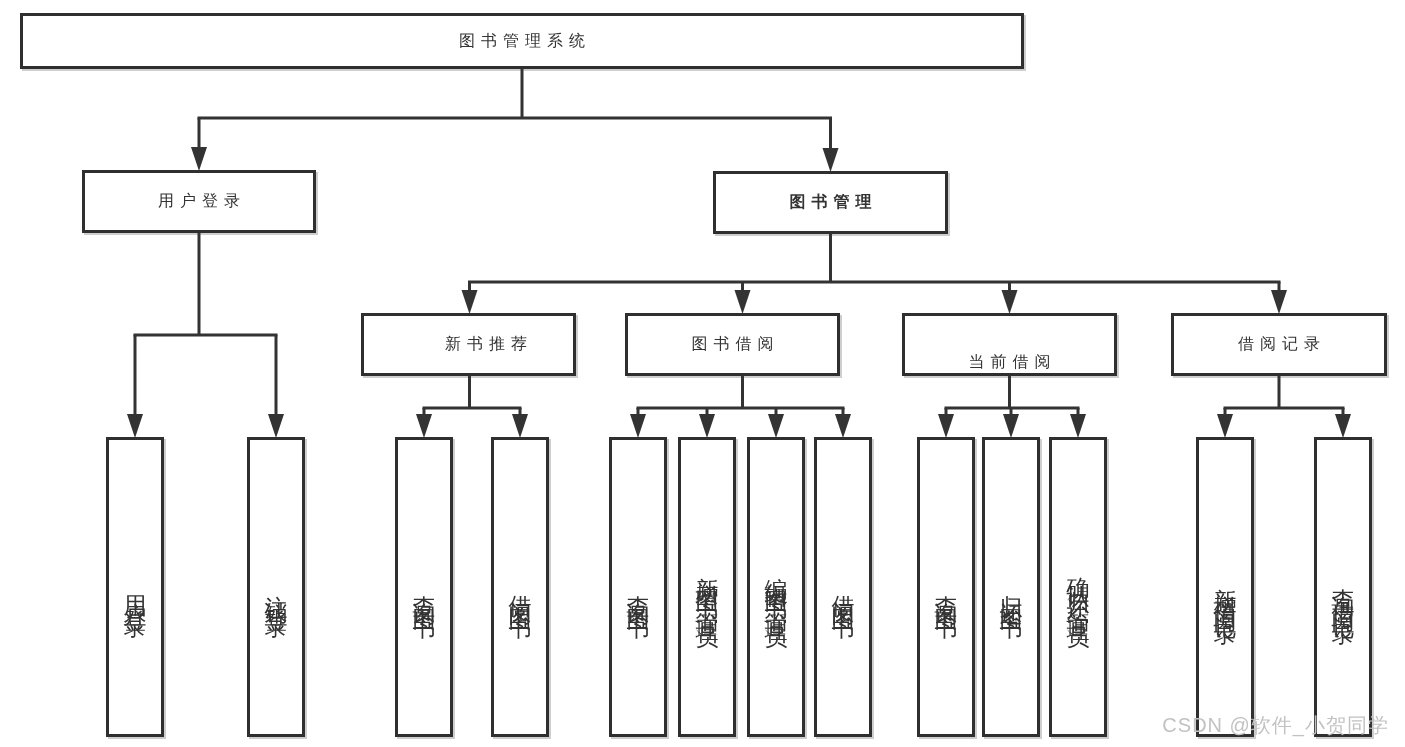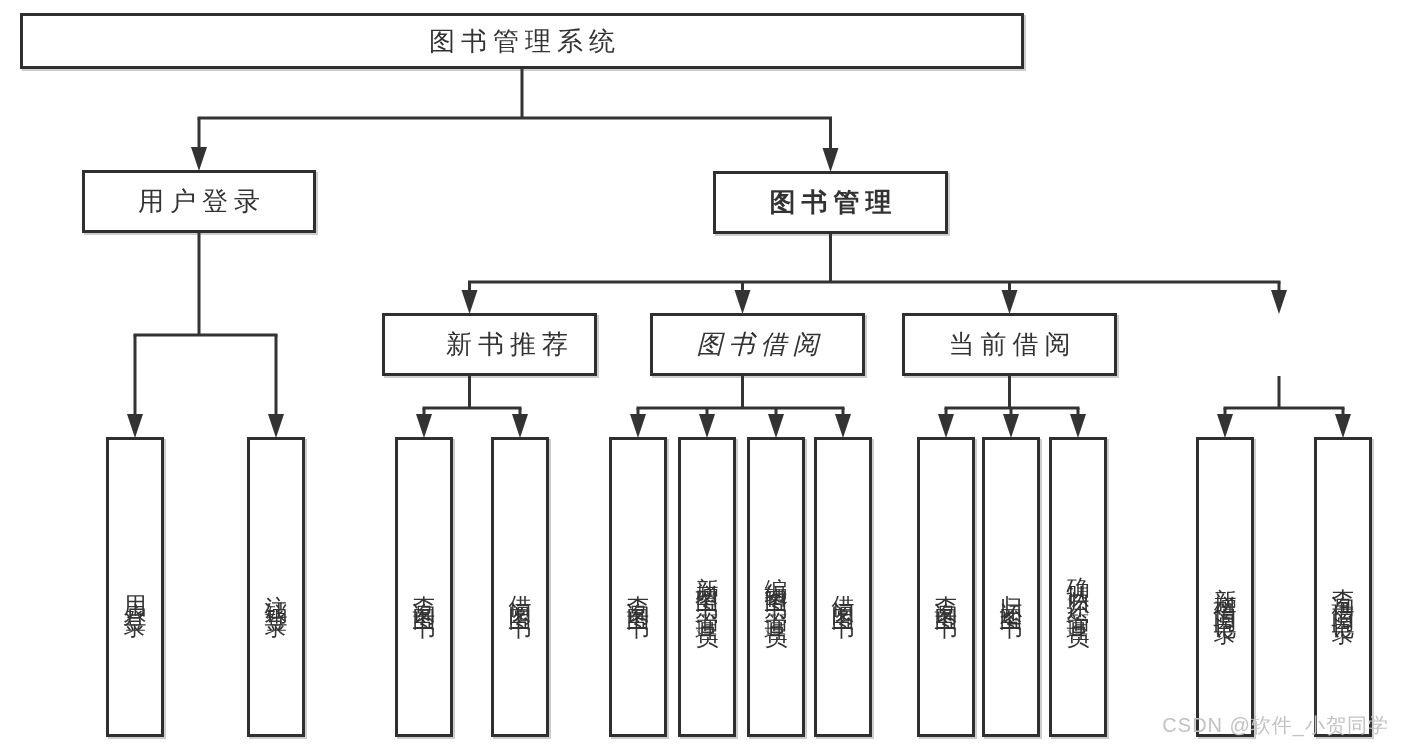--- a/index.html
+++ b/index.html
@@ -22,21 +22,21 @@
     background: #ffffff;
     border: 3px solid #2f2f2f;
     box-shadow: 2px 2px 0 rgba(60,60,60,0.25);
     display: flex;
     align-items: center;
     justify-content: center;
     color: #333333;
     z-index: 1;
   }
   .node .node-label {
-    font-size: 26px;
+    font-size: 16px;
     letter-spacing: 6px;
     padding-left: 6px;
     white-space: nowrap;
     color: #333333;
   }
   .node.vertical .node-label {
     writing-mode: vertical-rl;
     text-orientation: mixed;
     font-size: 23px;
     letter-spacing: 7px;
@@ -117,28 +117,31 @@
 
   <div class="node" style="left: 20px; top: 13px; width: 1004px; height: 56px; border-color: rgb(47, 47, 47); background: rgb(255, 255, 255);">
       <span class="node-label" style="color: rgb(51, 51, 51);">图书管理系统</span>
     </div>
     <div class="node" style="left: 82px; top: 170px; width: 234px; height: 63px; border-color: rgb(47, 47, 47); background: rgb(255, 255, 255);">
       <span class="node-label" style="color: rgb(51, 51, 51);">用户登录</span>
     </div>
     <div class="node" style="left: 713px; top: 171px; width: 235px; height: 63px; border-color: rgb(47, 47, 47); background: rgb(255, 255, 255);">
       <span class="node-label" style="color: rgb(51, 51, 51); font-weight: bold;">图书管理</span>
     </div>
-    <div class="node" style="left: 382px; top: 313px; width: 215px; height: 63px; border-color: rgb(47, 47, 47); background: rgb(255, 255, 255); padding-left: 35px;">
+    <div class="node" style="left: 361px; top: 313px; width: 215px; height: 63px; border-color: rgb(47, 47, 47); background: rgb(255, 255, 255); padding-left: 35px;">
       <span class="node-label" style="color: rgb(51, 51, 51);">新书推荐</span>
     </div>
-    <div class="node" style="left: 650px; top: 313px; width: 215px; height: 63px; border-color: rgb(47, 47, 47); background: rgb(255, 255, 255); font-style: italic;">
+    <div class="node" style="left: 625px; top: 313px; width: 215px; height: 63px; border-color: rgb(47, 47, 47); background: rgb(255, 255, 255);">
       <span class="node-label" style="color: rgb(51, 51, 51);">图书借阅</span>
     </div>
-    <div class="node" style="left: 902px; top: 313px; width: 215px; height: 63px; border-color: rgb(47, 47, 47); background: rgb(255, 255, 255);">
+    <div class="node" style="left: 902px; top: 313px; width: 215px; height: 63px; border-color: rgb(47, 47, 47); background: rgb(255, 255, 255); align-items: flex-end;">
       <span class="node-label" style="color: rgb(51, 51, 51);">当前借阅</span>
+    </div>
+    <div class="node" style="left: 1171px; top: 313px; width: 216px; height: 63px; border-color: rgb(47, 47, 47); background: rgb(255, 255, 255);">
+      <span class="node-label" style="color: rgb(51, 51, 51);">借阅记录</span>
     </div>
     <div class="node vertical" style="left: 106px; top: 437px; width: 58px; height: 300px; border-color: rgb(47, 47, 47); background: rgb(255, 255, 255);">
       <span class="node-label" style="color: rgb(51, 51, 51);">用户登录</span>
     </div>
     <div class="node vertical" style="left: 247px; top: 437px; width: 58px; height: 300px; border-color: rgb(47, 47, 47); background: rgb(255, 255, 255);">
       <span class="node-label" style="color: rgb(51, 51, 51);">注销登录</span>
     </div>
     <div class="node vertical" style="left: 395px; top: 437px; width: 58px; height: 300px; border-color: rgb(47, 47, 47); background: rgb(255, 255, 255);">
       <span class="node-label" style="color: rgb(51, 51, 51);">查询图书</span>
     </div>

